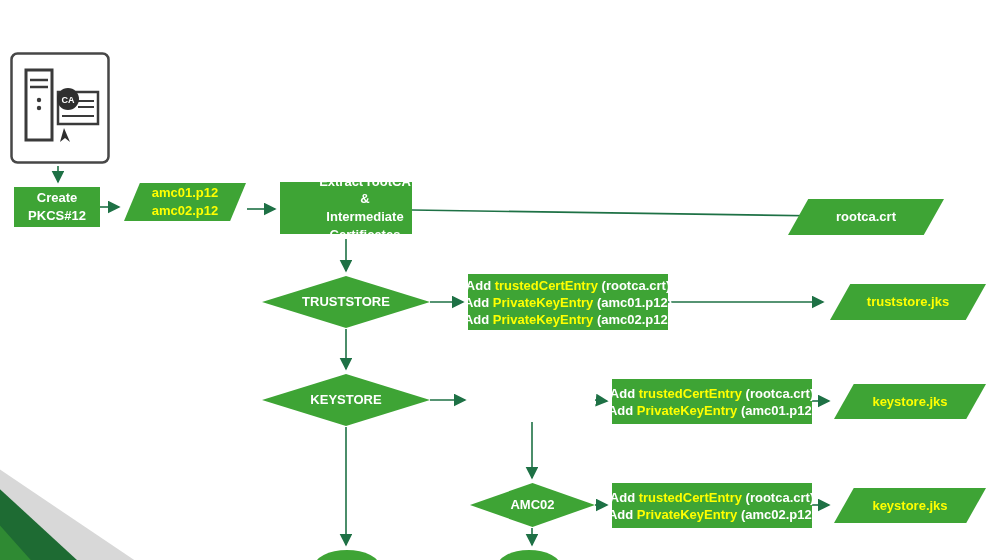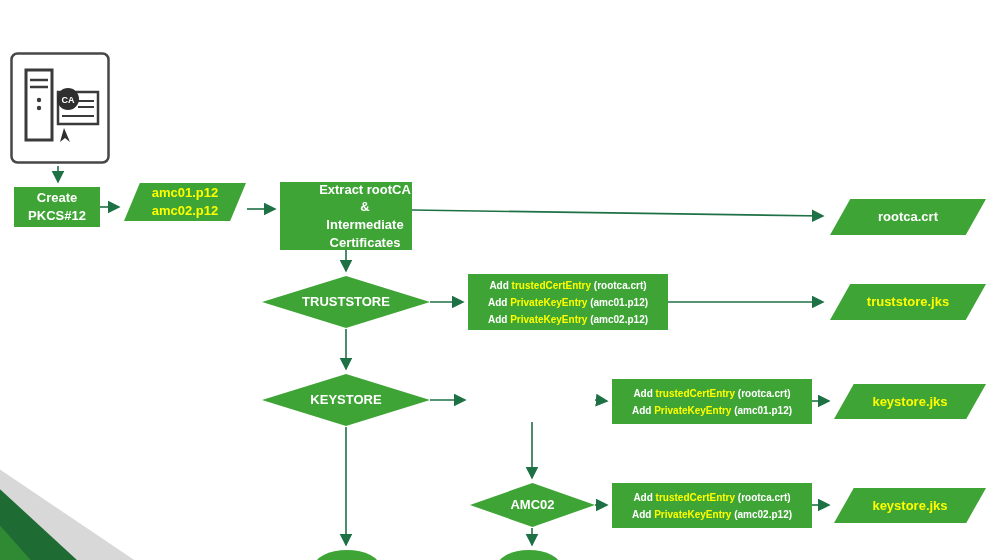--- a/index.html
+++ b/index.html
@@ -10,21 +10,21 @@
   *{box-sizing:border-box;}
   body{margin:0;background:#fff;font-family:"Liberation Sans",sans-serif;}
   .canvas{position:relative;width:998px;height:560px;background:#fff;overflow:hidden;margin-top:44px;}
 
   .node{position:absolute;display:flex;flex-direction:column;align-items:center;justify-content:center;
         color:#fff;font-weight:bold;font-size:13px;text-align:center;line-height:1.35;}
   .rect{background:var(--green);}
   .para{background:var(--green);clip-path:polygon(13% 0,100% 0,87% 100%,0 100%);}
   .diamond{background:var(--green);clip-path:polygon(50% 0,100% 50%,50% 100%,0 50%);}
   .ellipse{background:var(--green);border-radius:50%;}
-  .addbox{background:var(--green);font-size:10px;line-height:17px;white-space:nowrap;}
+  .addbox{background:var(--green);font-size:13px;line-height:17px;white-space:nowrap;}
   .yellow{color:var(--yellow);}
   .white{color:#fff;}
 
   .connectors{position:absolute;left:0;top:0;width:998px;height:560px;pointer-events:none;}
 
   .icon-box{position:absolute;left:10px;top:8px;width:100px;height:112px;}
 
   .bottom-strip{position:absolute;left:0;bottom:0;width:100%;height:14px;
     background:linear-gradient(#f7f7f7,#e2e2e2);}
   .wedge{position:absolute;left:0;top:0;width:100%;height:100%;pointer-events:none;}
@@ -89,27 +89,27 @@
   <div class="node rect" style="left:14px;top:143px;width:86px;height:40px;">
     <span>Create</span>
     <span>PKCS#12</span>
   </div>
 
   <div class="node para" style="left:124px;top:139px;width:122px;height:38px;">
     <span class="yellow">amc01.p12</span>
     <span class="yellow">amc02.p12</span>
   </div>
 
-  <div class="node rect" style="left:280px;top:138px;width:132px;height:68px;padding-left:38px;">
+  <div class="node rect" style="left:280px;top:138px;width:132px;height:52px;padding-left:38px;">
     <span>Extract rootCA &amp;</span>
     <span>Intermediate</span>
     <span>Certificates</span>
   </div>
 
-  <div class="node para" style="left:830px;top:155px;width:156px;height:36px;">
+  <div class="node para" style="left:788px;top:155px;width:156px;height:36px;">
     <span>rootca.crt</span>
   </div>
 
   <div class="node diamond" style="left:262px;top:232px;width:168px;height:52px;">
     <span>TRUSTSTORE</span>
   </div>
 
   <div class="node addbox" style="left:468px;top:230px;width:200px;height:56px;">
     <div>
       <span class="white">Add </span><span class="yellow">trustedCertEntry</span><span class="white"> (rootca.crt)</span>

